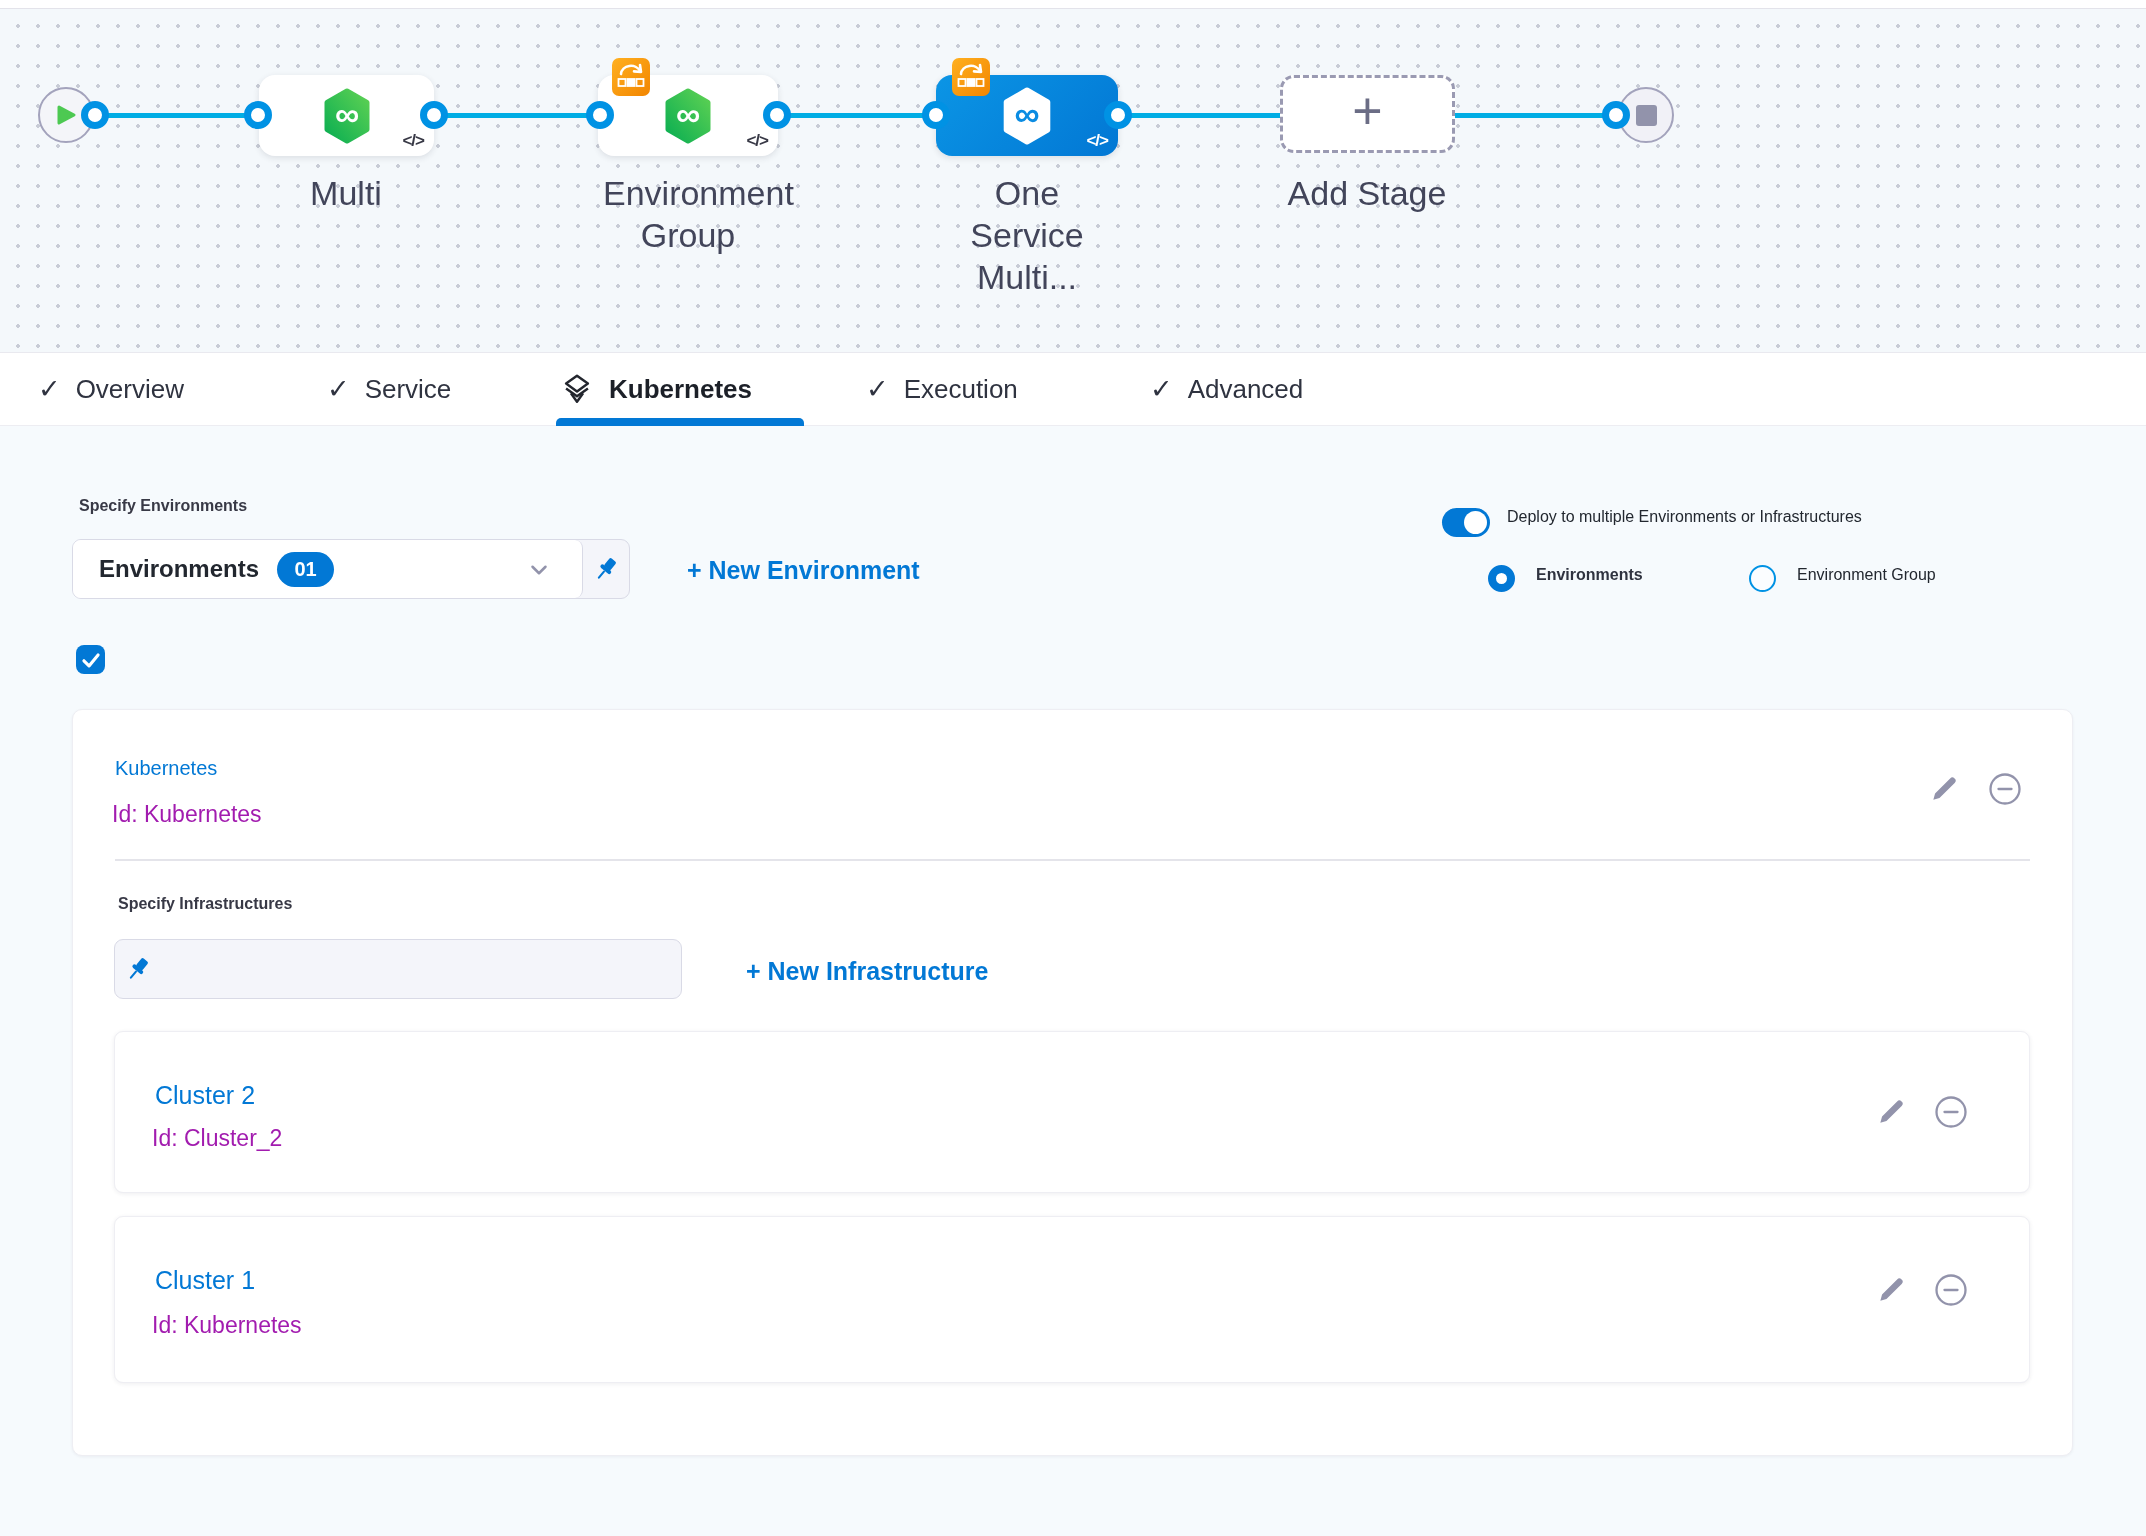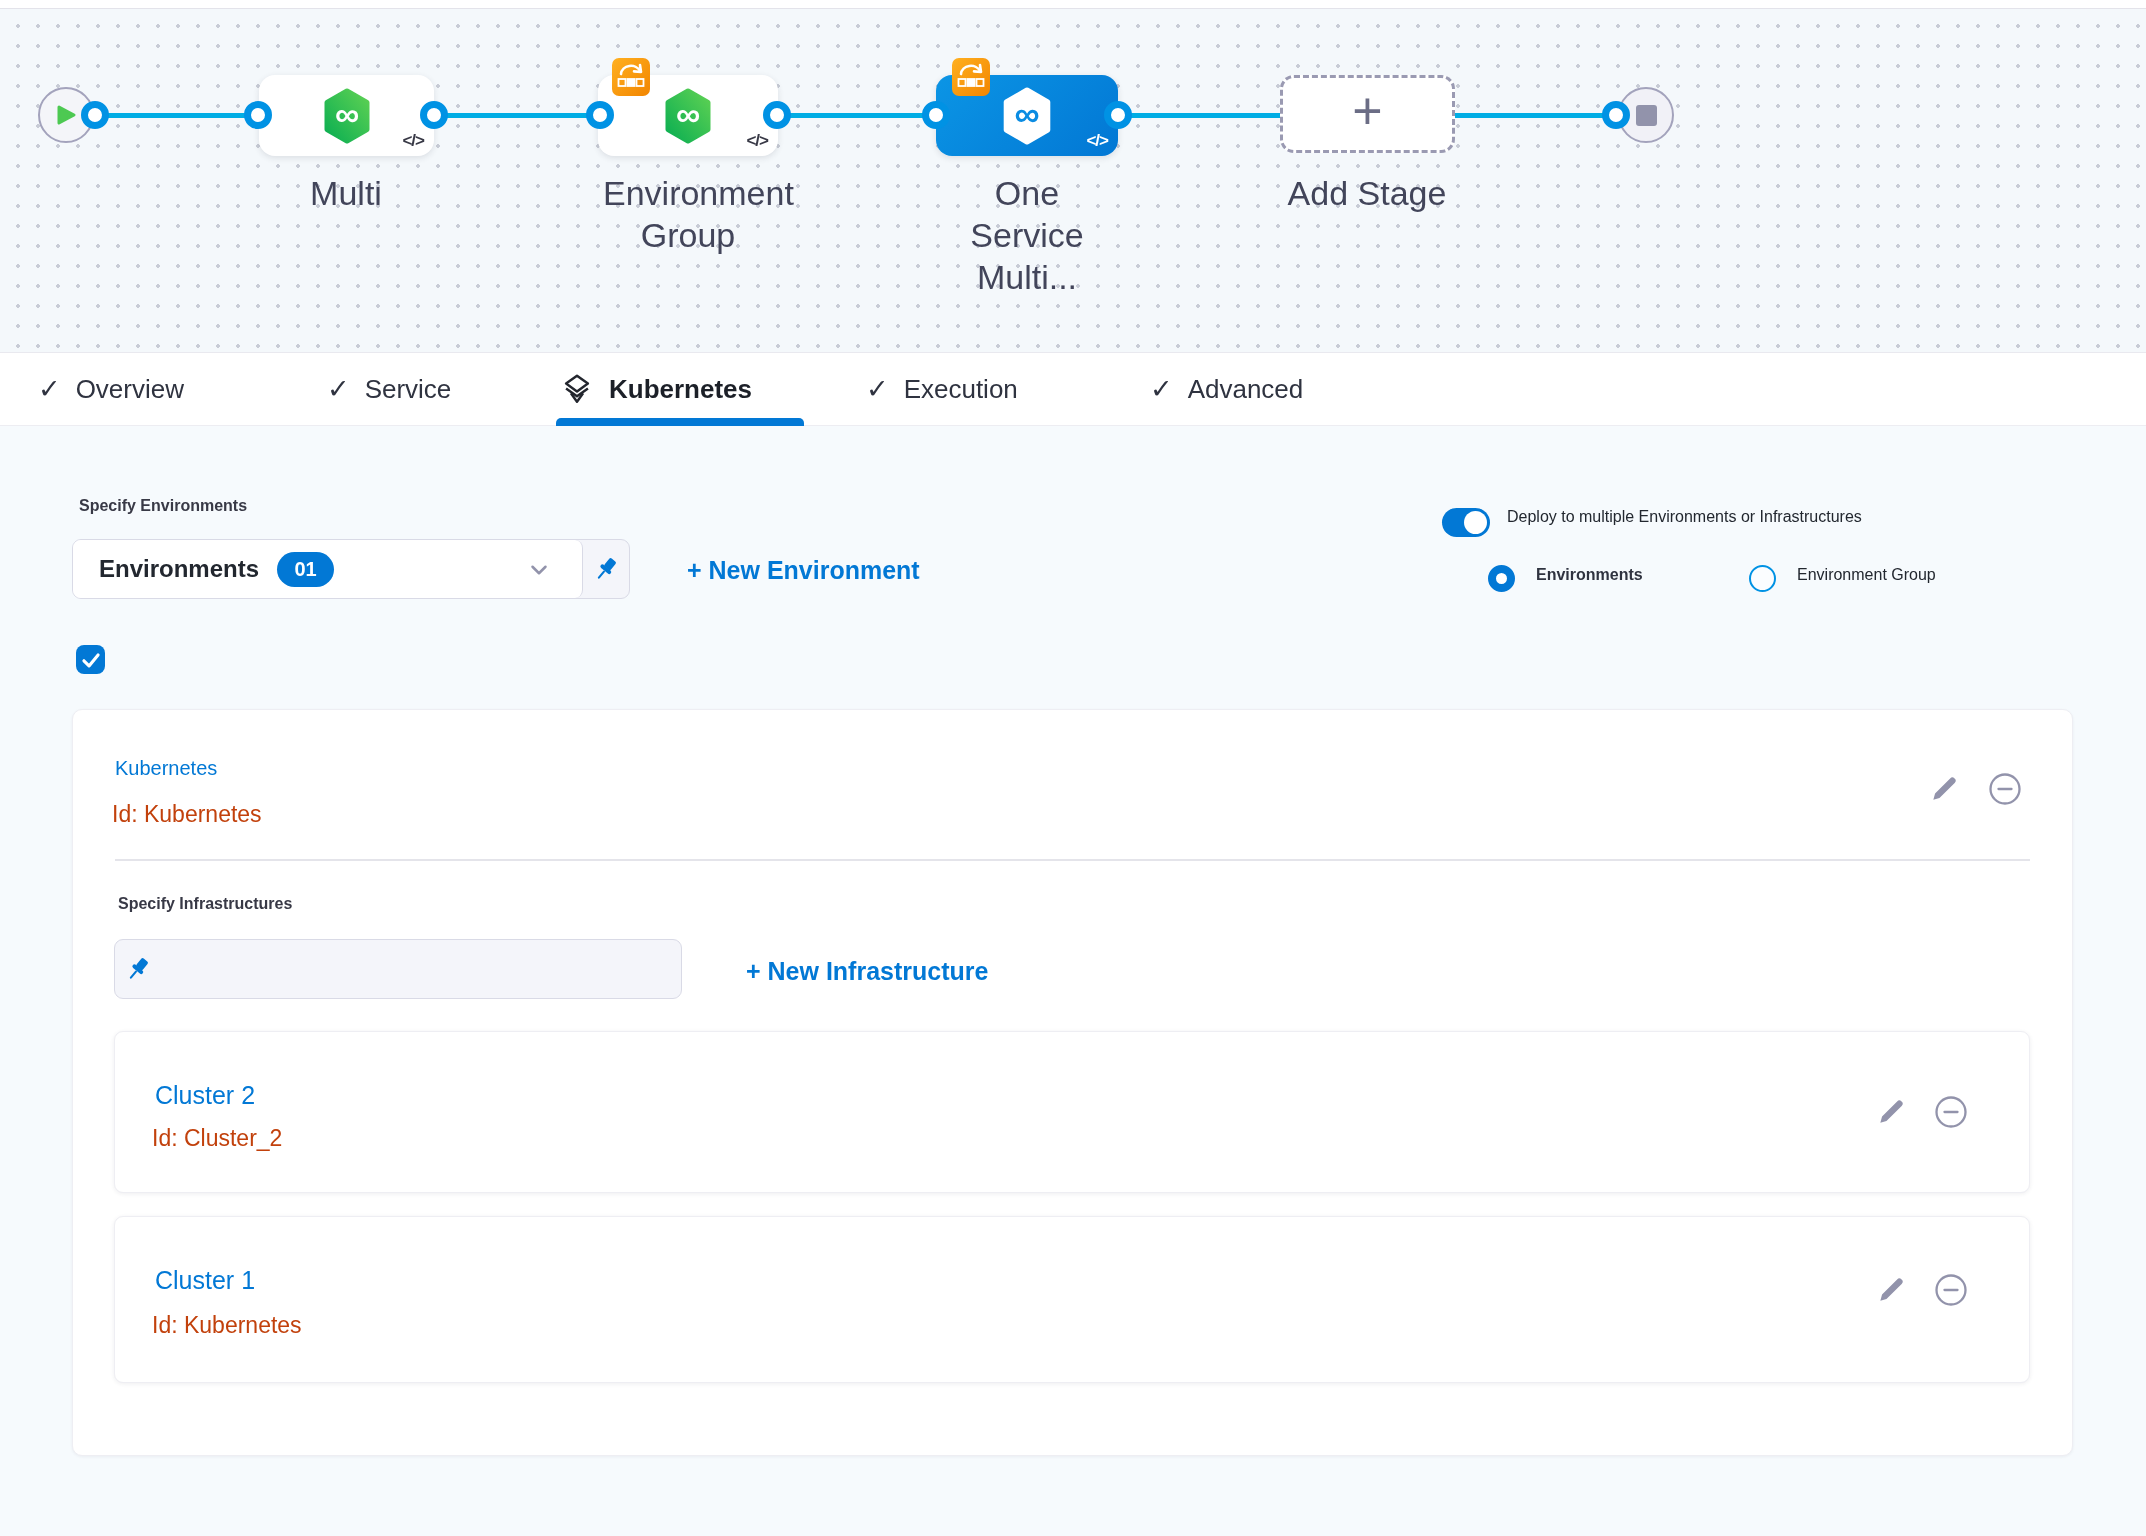--- a/index.html
+++ b/index.html
@@ -53,21 +53,21 @@
   .ctl-label{position:absolute;font-size:16px;color:#22272f;}
   .radio{position:absolute;width:27px;height:27px;border-radius:50%;box-sizing:border-box;background:#fff;}
   .radio.sel{border:8px solid #0278d5;}
   .radio.unsel{border:2.5px solid #0092e4;background:#fbfdff;}
   .checkbox{position:absolute;left:76px;top:645px;width:29px;height:29px;border-radius:8px;background:#0278d5;
       display:flex;align-items:center;justify-content:center;}
   .outer-card{position:absolute;left:72px;top:709px;width:2001px;height:747px;background:#fff;
       border:1px solid #eeeef3;border-radius:10px;box-sizing:border-box;
       box-shadow:0 1px 3px rgba(40,41,61,0.06);}
   .entity-title{position:absolute;font-size:20px;font-weight:500;color:#0278d5;cursor:pointer;}
-  .entity-id{position:absolute;font-size:23px;color:#c2410c;}
+  .entity-id{position:absolute;font-size:23px;color:#a21caf;}
   .icon-btn{position:absolute;cursor:pointer;}
   .divider{position:absolute;left:115px;top:859px;width:1915px;height:2px;background:#e4e4ea;}
   .infra-card{position:absolute;left:114px;width:1916px;background:#fff;border:1px solid #eeeef3;
       border-radius:9px;box-sizing:border-box;box-shadow:0 1px 4px rgba(40,41,61,0.08);}
 </style>
 </head>
 <body>
 
 <div class="page">
 

